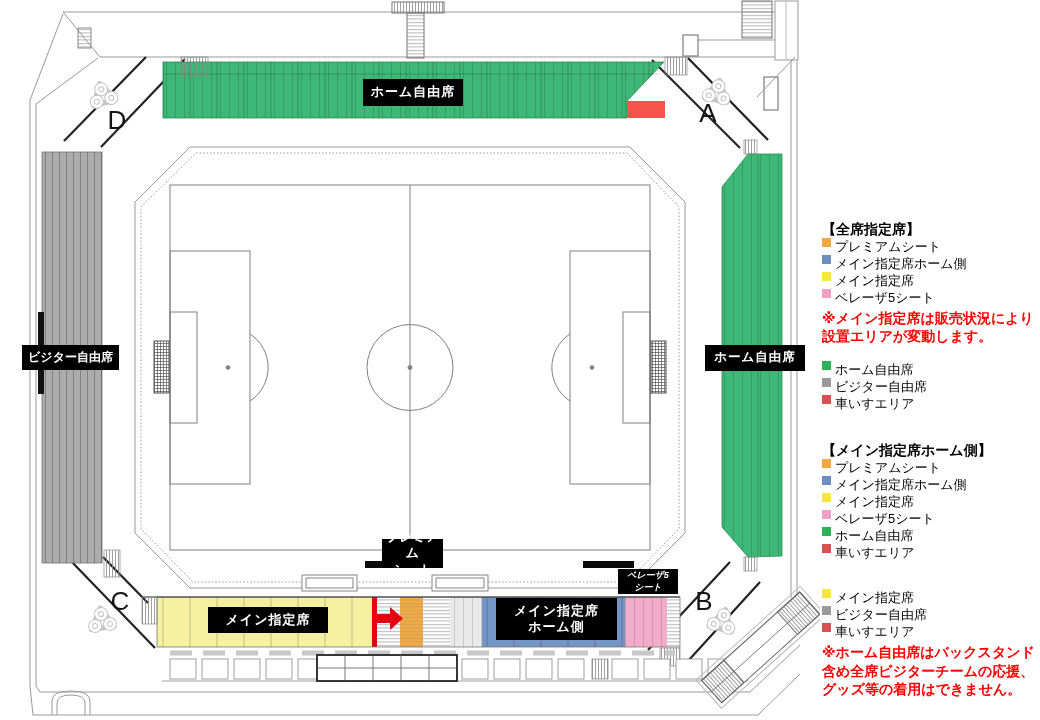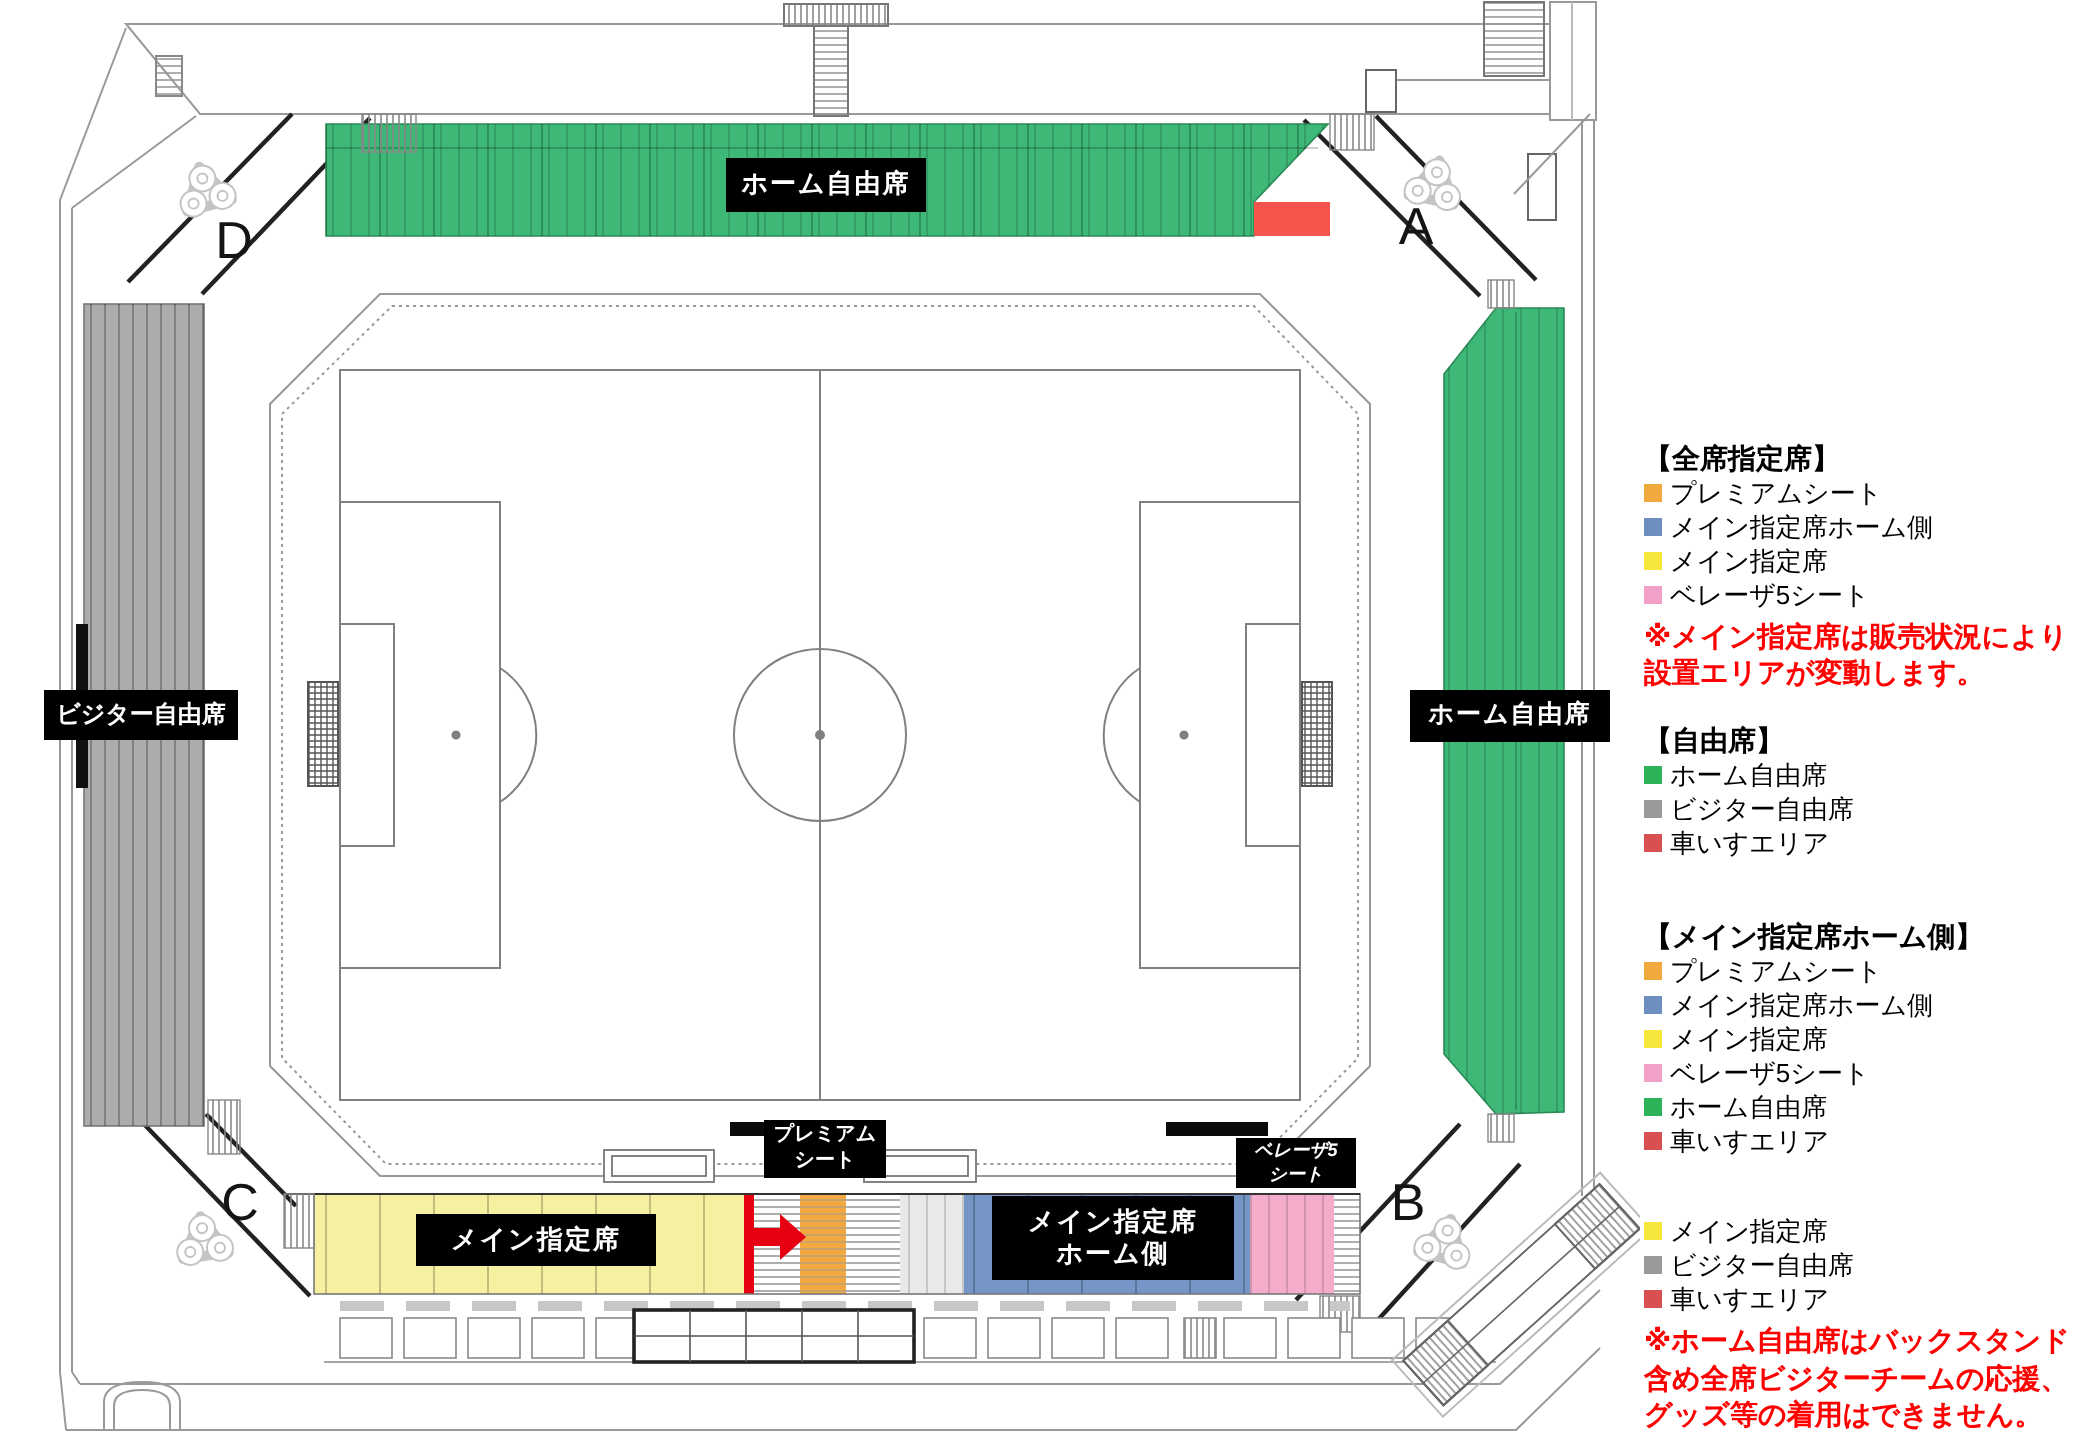--- a/index.html
+++ b/index.html
@@ -14,21 +14,21 @@
     justify-content:center;text-align:center;font-weight:bold;white-space:pre-line;
     line-height:1.25;letter-spacing:1px;z-index:5;
   }
   .corner-letter{
     position:absolute;width:30px;height:30px;font-size:26px;color:#141414;
     text-align:center;line-height:30px;font-weight:500;z-index:4;
   }
   
   .legend{position:absolute;left:822px;top:220px;width:216px;z-index:6;}
   .lg-title{font-size:14px;font-weight:bold;line-height:18px;}
-  .lg-row{display:flex;align-items:center;height:17px;}
+  .lg-row{display:flex;height:17px;}
   .sw{width:9px;height:9px;margin-right:4px;flex:none;}
   .lg-label{font-size:13px;white-space:nowrap;}
   .lg-note{color:#ff0000;font-size:14px;font-weight:bold;line-height:1.3;margin-top:3px;}
   .mb16{margin-bottom:16px;} .mb29{margin-bottom:29px;} .mb28{margin-bottom:28px;}
   .sw-orange{background:#EFA93C}.sw-blue{background:#6D8FC0}.sw-yellow{background:#F7E63C}
   .sw-pink{background:#F2A0C8}.sw-green{background:#2DB357}.sw-gray{background:#9A9A9A}
   .sw-red{background:#D95050}
 </style>
 </head>
 <body>
@@ -258,21 +258,21 @@
 </svg>
 
 <div class="blabel" style="left:363px;top:79px;width:100px;height:27px;font-size:13px;">ホーム自由席</div>
 
 <div class="blabel" style="left:705px;top:345px;width:100px;height:26px;font-size:12.5px;">ホーム自由席</div>
 
 <div class="blabel" style="left:22px;top:345px;width:97px;height:25px;font-size:12px;letter-spacing:0;">ビジター自由席</div>
 
 <div class="blabel" style="left:208px;top:607px;width:120px;height:26px;font-size:13px;">メイン指定席</div>
 
-<div class="blabel" style="left:382px;top:560px;width:61px;height:29px;font-size:10px;letter-spacing:0;">プレミアム
+<div class="blabel" style="left:382px;top:539px;width:61px;height:29px;font-size:13px;letter-spacing:0;">プレミアム
 シート</div>
 
 <div class="blabel" style="left:496px;top:598px;width:121px;height:42px;font-size:13px;">メイン指定席
 ホーム側</div>
 
 <div class="blabel" style="left:618px;top:569px;width:60px;height:25px;font-size:9px;letter-spacing:0;font-style:italic;">ベレーザ5
 シート</div>
 
 <div class="corner-letter" style="left:102px;top:105px;">D</div>
 <div class="corner-letter" style="left:693px;top:98px;">A</div>
@@ -302,21 +302,20 @@
 
         <div class="lg-row">
           <span class="sw sw-pink"></span>
           <span class="lg-label">ベレーザ5シート</span>
         </div>
       </div>
     <div class="lg-note">※メイン指定席は販売状況により設置エリアが変動します。</div>
   </div>
 
   <div class="lg-sec mb29">
-    <div class="lg-title">【自由席】</div>
     <div class="lg-items">
 
         <div class="lg-row">
           <span class="sw sw-green"></span>
           <span class="lg-label">ホーム自由席</span>
         </div>
 
         <div class="lg-row">
           <span class="sw sw-gray"></span>
           <span class="lg-label">ビジター自由席</span>

